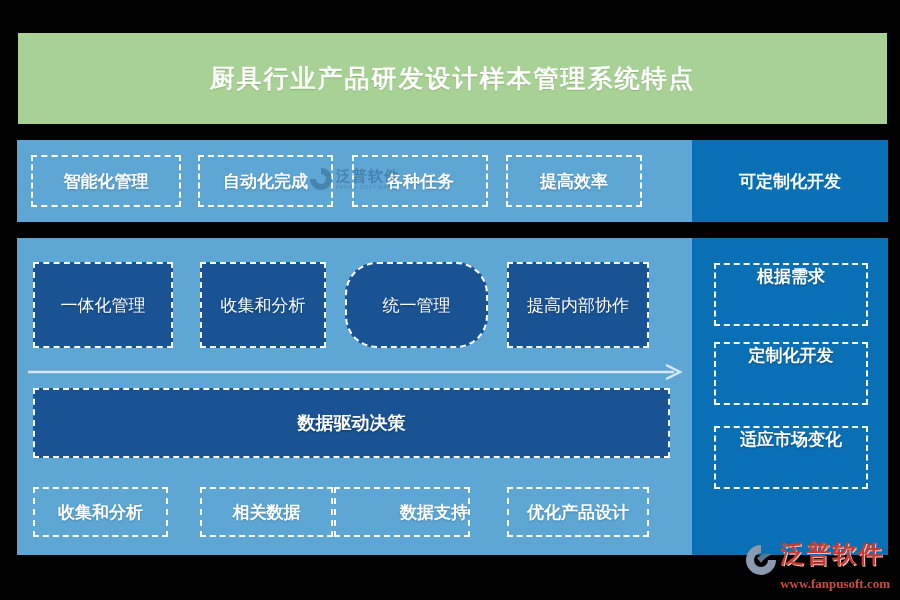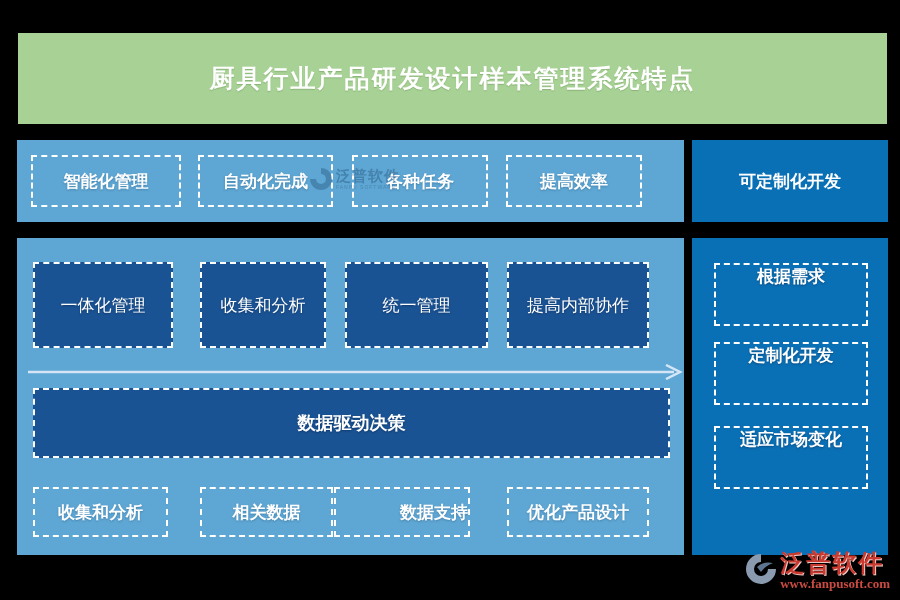--- a/index.html
+++ b/index.html
@@ -17,21 +17,21 @@
     background: #a8d295;
     display: flex; align-items: center; justify-content: center;
   }
   .banner span {
     color: #ffffff; font-size: 25px; font-weight: bold; letter-spacing: 2px;
     text-shadow: 0 1px 1px rgba(120,160,100,.6);
   }
 
   
   .panel-light {
-    position: absolute; background: #5ea6d3;
+    position: absolute; background: #5ea6d3; padding-left: 20px;
   }
   .panel-top    { left: 17px; top: 140px; width: 667px; height: 82px; }
   .panel-main   { left: 17px; top: 238px; width: 667px; height: 317px; }
   .panel-right  { left: 692px; top: 238px; width: 196px; height: 317px; background: #0a70b6; position: absolute; }
   .box-right-header {
     position: absolute; left: 692px; top: 140px; width: 196px; height: 82px;
     background: #0a70b6; display: flex; align-items: center; justify-content: center;
   }
   .box-right-header span { color:#fff; font-size:17px; font-weight:bold; }
 
@@ -106,21 +106,21 @@
   .logo-icon { width: 32px; height: 32px; margin-top: 3px; }
   .logo-texts { display: flex; flex-direction: column; align-items: flex-start; }
   .logo-name {
     color: #c93a30; font-size: 24px; font-weight: bold; letter-spacing: 2px;
     line-height: 1.05;
     text-shadow: 1px 1px 0 #f0c9c4;
   }
   .logo-url {
     color: #cb4a41; font-size: 13px; font-weight: bold;
     font-family: "Liberation Serif", "DejaVu Serif", serif;
-    margin-top: 1px;
+    margin-top: 10px;
   }
 </style>
 </head>
 <body>
 
 <div class="stage">
 
   <div class="banner">
     <span>厨具行业产品研发设计样本管理系统特点</span>
   </div>
@@ -153,21 +153,21 @@
   </div>
 
   <div class="panel-light panel-main">
 
     <div class="navy-box" style="left:16px; top:24px; width:140px; height:86px;">
       <span>一体化管理</span>
     </div>
     <div class="navy-box" style="left:183px; top:24px; width:126px; height:86px;">
       <span>收集和分析</span>
     </div>
-    <div class="navy-box" style="left:328px; top:24px; width:143px; height:86px;">
+    <div class="navy-box" style="left:328px; top:24px; width:143px; height:86px;border-radius:32px;">
       <span>统一管理</span>
     </div>
     <div class="navy-box" style="left:490px; top:24px; width:142px; height:86px;">
       <span>提高内部协作</span>
     </div>
 
     <svg class="flow-arrow" viewBox="0 0 658 16">
       <line x1="0" y1="8" x2="646" y2="8" stroke="#d4e6f5" stroke-width="2.5"></line>
       <polyline points="638,1 652,8 638,15" fill="none" stroke="#d4e6f5" stroke-width="2.5"></polyline>
     </svg>

